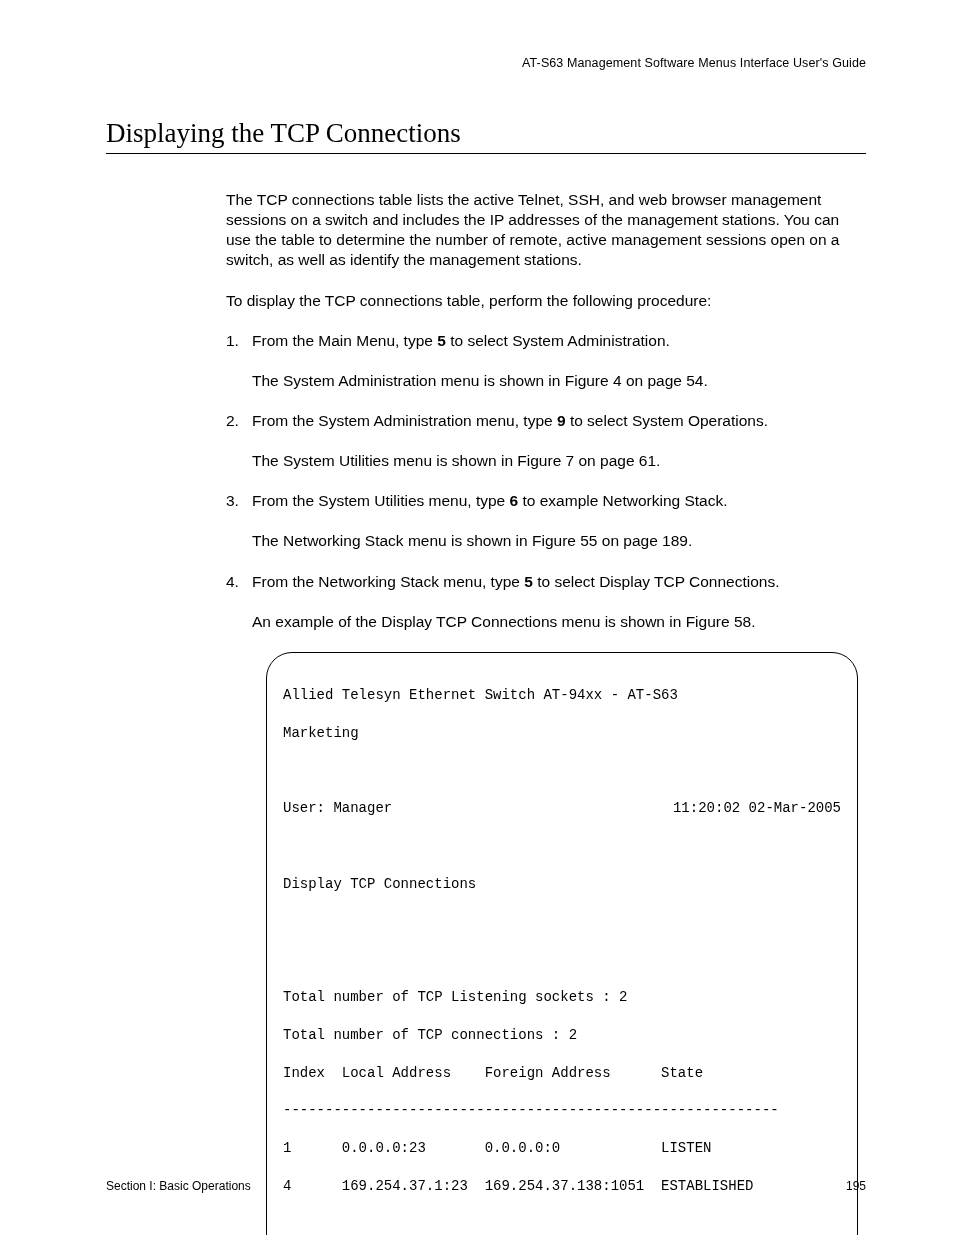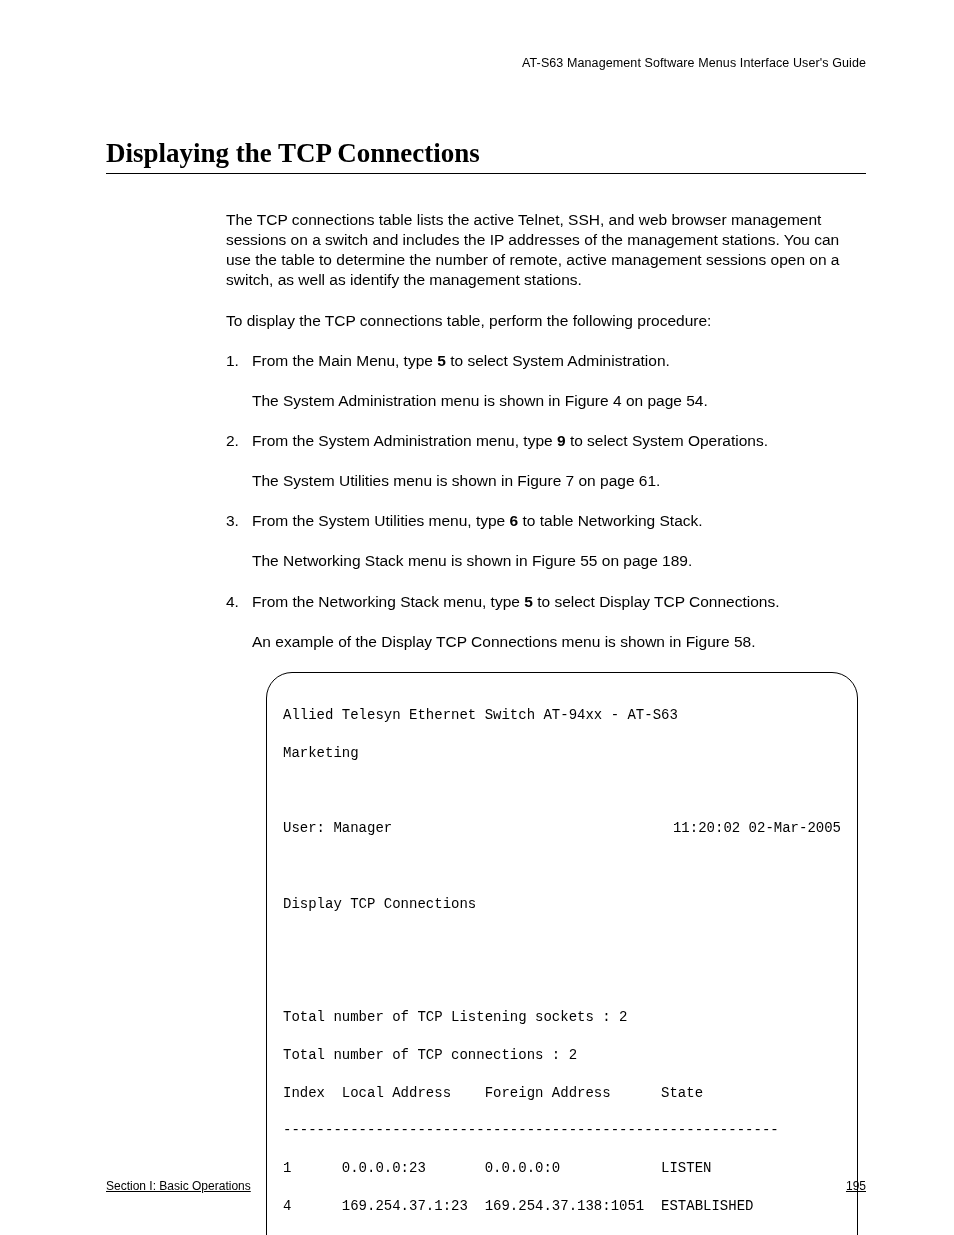--- a/index.html
+++ b/index.html
@@ -16,26 +16,26 @@
   }
   .page {
     padding: 56px 88px 40px 106px;
     box-sizing: border-box;
     height: 100%;
     position: relative;
   }
   .running-header {
     text-align: right;
     font-size: 12.5px;
-    margin-bottom: 68px;
+    margin-bottom: 48px;
     letter-spacing: 0.1px;
   }
   .section-title {
     font-family: "Times New Roman", Times, serif;
-    font-weight: bold;
+    font-weight: normal;
     font-size: 27px;
     margin: 0 0 4px 0;
   }
   .title-rule {
     border: none;
     border-top: 1px solid #000;
     margin: 0 0 36px 0;
   }
   .body-col {
     margin-left: 120px;
@@ -82,21 +82,20 @@
     justify-content: space-between;
   }
   .footer {
     position: absolute;
     bottom: 42px;
     left: 106px;
     right: 88px;
     font-size: 12px;
     display: flex;
     justify-content: space-between;
-    text-decoration: underline;
   }
 </style>
 </head>
 <body>
 
 <div class="page">
 
   <div class="running-header">AT-S63 Management Software Menus Interface User's Guide</div>
 
   <h1 class="section-title">Displaying the TCP Connections</h1>
@@ -112,21 +111,21 @@
         <span>From the Main Menu, type </span><span class="bold">5</span><span> to select System Administration.</span>
         <p class="step-note">The System Administration menu is shown in Figure 4 on page 54.</p>
       </li>
       <li>
         <span class="step-num">2.</span>
         <span>From the System Administration menu, type </span><span class="bold">9</span><span> to select System Operations.</span>
         <p class="step-note">The System Utilities menu is shown in Figure 7 on page 61.</p>
       </li>
       <li>
         <span class="step-num">3.</span>
-        <span>From the System Utilities menu, type </span><span class="bold">6</span><span> to table Networking Stack.</span>
+        <span>From the System Utilities menu, type </span><span class="bold">6</span><span> to example Networking Stack.</span>
         <p class="step-note">The Networking Stack menu is shown in Figure 55 on page 189.</p>
       </li>
       <li>
         <span class="step-num">4.</span>
         <span>From the Networking Stack menu, type </span><span class="bold">5</span><span> to select Display TCP Connections.</span>
         <p class="step-note">An example of the Display TCP Connections menu is shown in Figure 58.</p>
       </li>
     </ol>
   </div>
 

